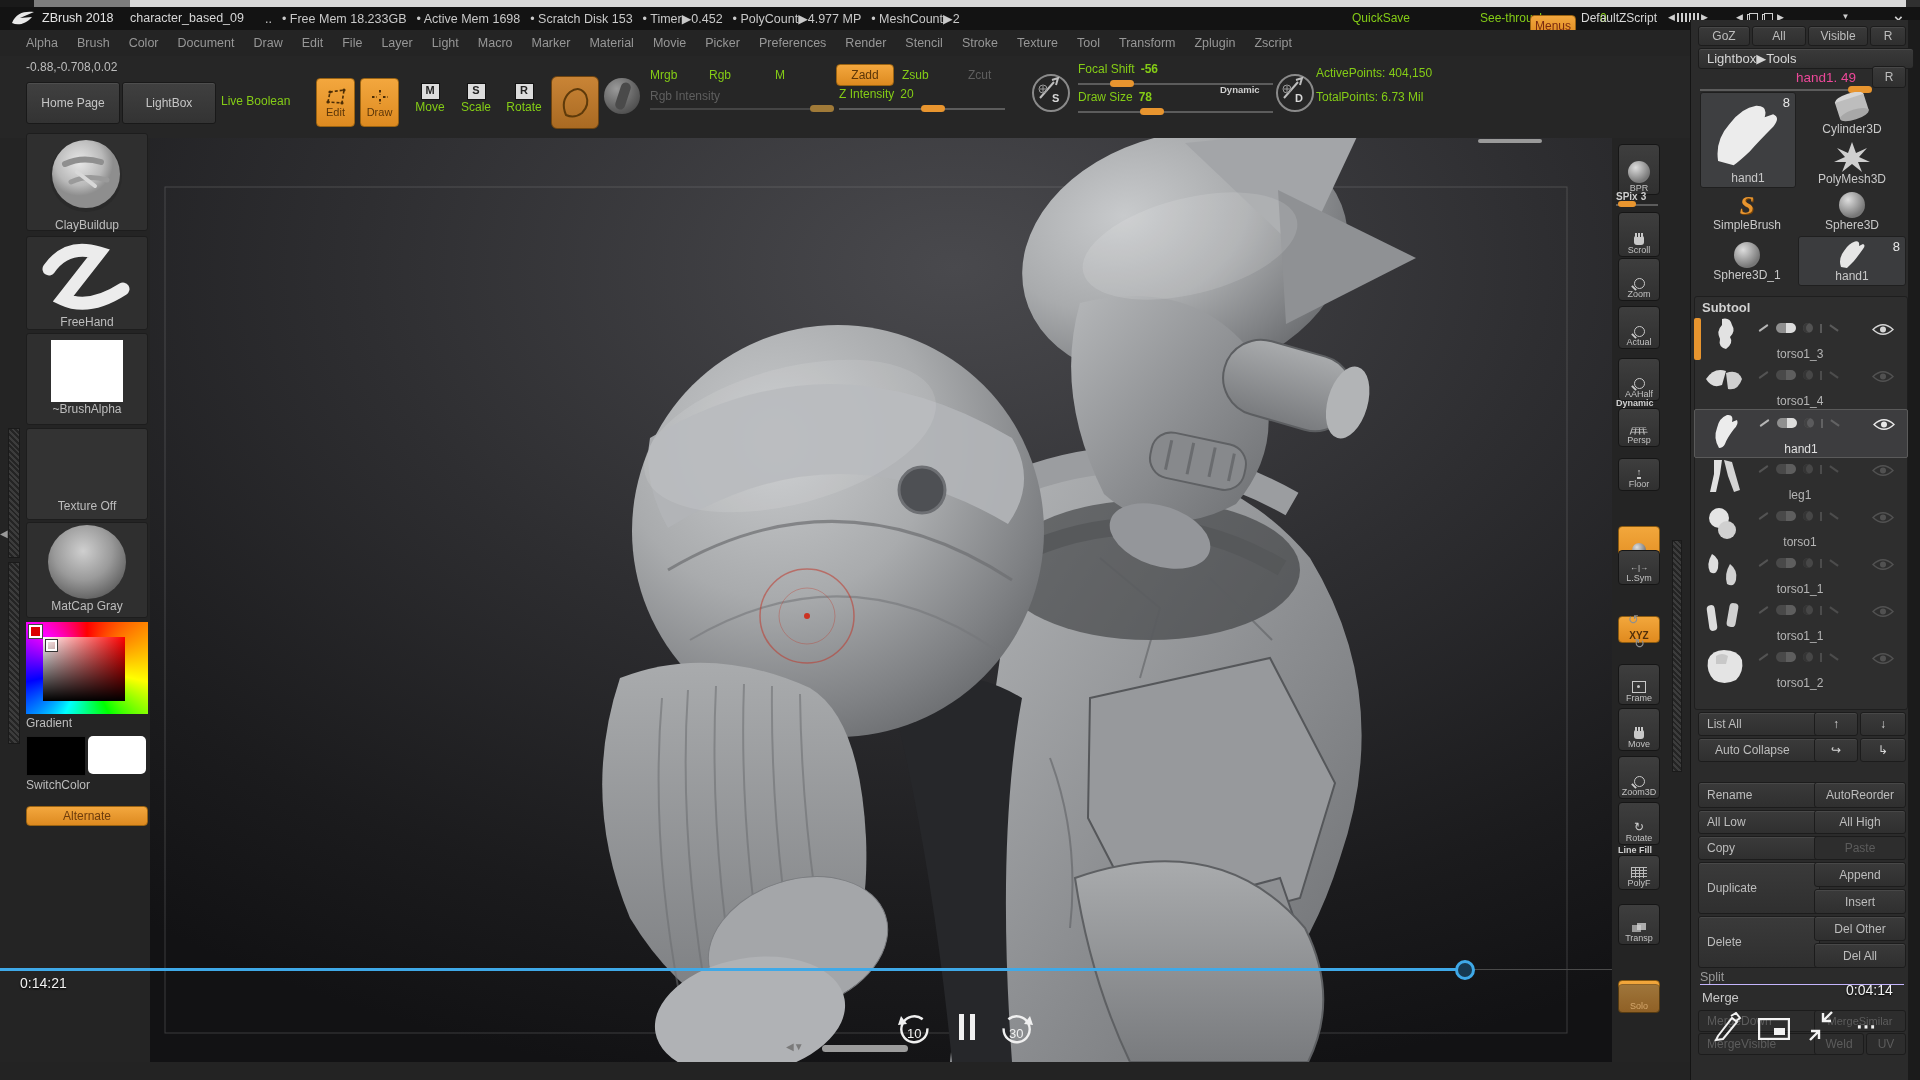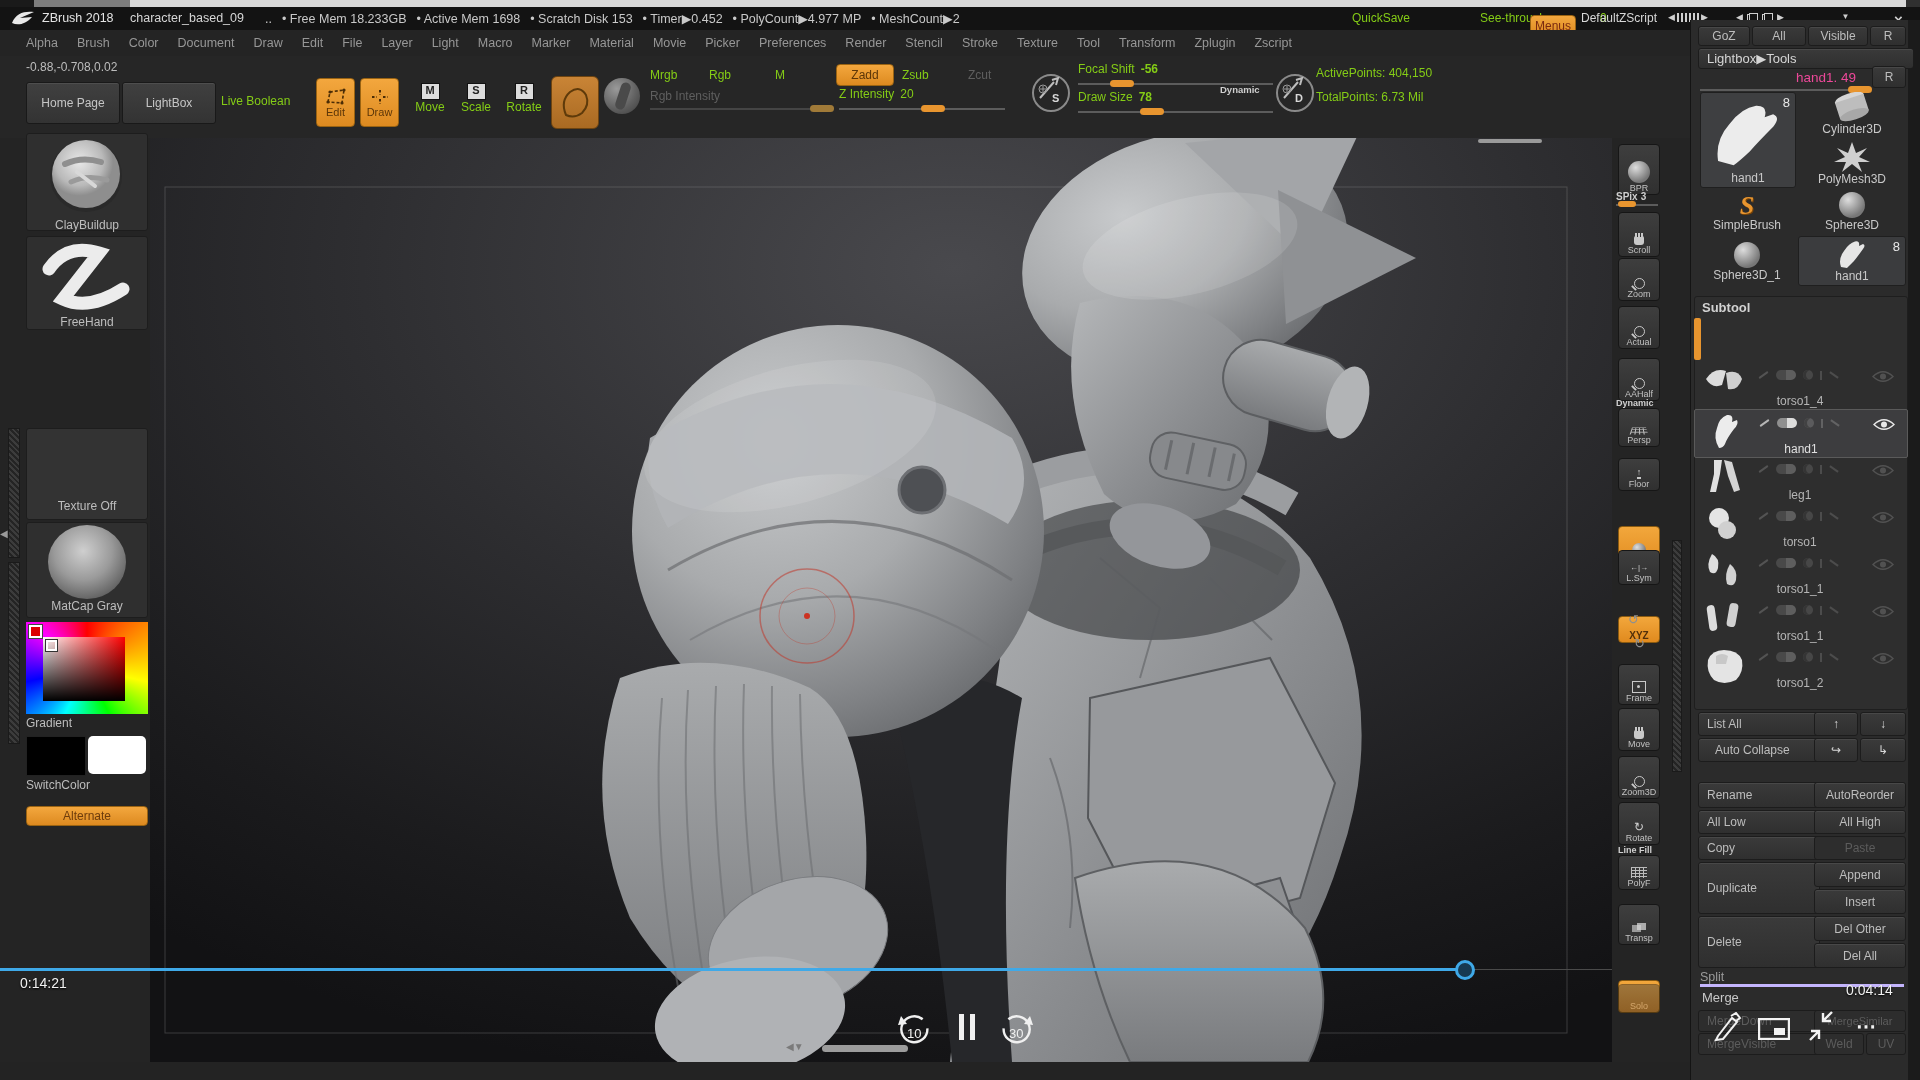--- a/index.html
+++ b/index.html
@@ -292,20 +292,24 @@
             <stop offset="100%" stop-color="#8e8e8e"></stop>
           </radialGradient>
         </defs>
       <path d="M38,30 Q55,22 74,28" stroke="#8f8f8f" stroke-width="6" fill="none" stroke-linecap="round"></path>
       <path d="M44,48 Q60,40 80,46" stroke="#9a9a9a" stroke-width="5" fill="none" stroke-linecap="round"></path>
       <path d="M50,38 L68,52" stroke="#d8d8d8" stroke-width="4" stroke-linecap="round"></path>
     </svg>
     <div class="thumblabel">ClayBuildup</div>
   </div>
 
+  <div class="abs thumbbox" style="left:26px;top:333px;width:120px;height:90px">
+    <div style="width:72px;height:62px;background:#fff;margin:6px auto 0"></div>
+    <div class="thumblabel">~BrushAlpha</div>
+  </div>
 
   <div class="abs thumbbox" style="left:26px;top:428px;width:120px;height:90px;background:#333">
     <div style="height:70px"></div>
     <div class="thumblabel">Texture Off</div>
   </div>
 
   <div class="abs thumbbox" style="left:26px;top:522px;width:120px;height:94px">
     <div style="width:78px;height:74px;margin:2px auto 0;border-radius:50%;background:radial-gradient(circle at 45% 35%,#cfcfcf,#9a9a9a 45%,#5c5c5c 80%,#3f3f3f)"></div>
     <div class="thumblabel">MatCap Gray</div>
   </div>
@@ -561,20 +565,37 @@
     <svg width="44" height="30" viewBox="0 0 80 60">
       <path d="M18,56 Q12,40 24,24 Q34,8 46,5 Q56,3 54,14 L62,10 Q68,12 62,20 Q52,34 44,44 Q36,52 30,58 Z" fill="#e6e6e6"></path>
     </svg>
     <span class="toolname">hand1</span>
   </div>
 
   <div class="abs" style="left:1694px;top:296px;width:212px;height:412px;background:#2e2e2e;border:1px solid #1e1e1e;border-radius:3px"></div>
   <span class="abs" style="left:1702px;top:300px;font-size:13px;color:#d2d2d2;font-weight:bold">Subtool</span>
   <div class="abs" style="left:1694px;top:318px;width:7px;height:42px;background:#e8952f;border-radius:2px"></div>
 
+  <div class="strow" style="top:315px">
+    <svg class="abs" style="left:14px;top:2px" width="34" height="34" viewBox="0 0 34 34">
+        <path d="M14,2 Q22,0 24,8 Q28,14 22,20 Q26,26 18,32 Q10,30 12,22 Q8,14 14,8 Z" fill="#e2e2e2"></path>
+      </svg>
+    <span class="st-icons">
+        <i class="ic-brush"></i>
+        <i class="ic-pill"></i>
+        <i class="ic-cres" style="opacity:.4"></i>
+        <i class="ic-bar" style="opacity:.4"></i>
+        <i class="ic-slash" style="opacity:.4"></i>
+      </span>
+    <svg class="abs" style="left:178px;top:8px" width="22" height="13" viewBox="0 0 22 13">
+        <path d="M1,6.5 Q11,-3 21,6.5 Q11,16 1,6.5Z" fill="none" stroke="#d6d6d6" stroke-width="1.4"></path>
+        <circle cx="11" cy="6.5" r="3" fill="#d6d6d6"></circle>
+      </svg>
+    <span class="stname">torso1_3</span>
+  </div>
 
   <div class="strow" style="top:362px">
     <svg class="abs" style="left:10px;top:3px" width="40" height="32" viewBox="0 0 40 32">
         <path d="M2,14 Q10,2 22,6 L18,20 Q8,24 2,14Z" fill="#dcdcdc"></path>
         <path d="M22,8 Q34,4 38,14 Q34,26 24,24 Z" fill="#cfcfcf"></path>
       </svg>
     <span class="st-icons dim">
         <i class="ic-brush"></i>
         <i class="ic-pill"></i>
         <i class="ic-cres"></i>
@@ -714,21 +735,21 @@
   <div class="pbtn" style="left:1814px;top:810px;width:90px;height:22px">All High</div>
   <div class="pbtn" style="left:1698px;top:836px;width:112px;height:22px;justify-content:flex-start;padding-left:8px">Copy</div>
   <div class="pbtn dim" style="left:1814px;top:836px;width:90px;height:22px">Paste</div>
   <div class="pbtn" style="left:1698px;top:862px;width:112px;height:50px;justify-content:flex-start;padding-left:8px">Duplicate</div>
   <div class="pbtn" style="left:1814px;top:862px;width:90px;height:23px">Append</div>
   <div class="pbtn" style="left:1814px;top:889px;width:90px;height:23px">Insert</div>
   <div class="pbtn" style="left:1698px;top:916px;width:112px;height:50px;justify-content:flex-start;padding-left:8px">Delete</div>
   <div class="pbtn" style="left:1814px;top:916px;width:90px;height:23px">Del Other</div>
   <div class="pbtn" style="left:1814px;top:943px;width:90px;height:23px">Del All</div>
 
-  <span class="abs" style="left:1700px;top:970px;font-size:12.5px;color:#9a9a9a;border-bottom:3px solid #c4b5fd;width:204px;display:inline-block">Split</span>
+  <span class="abs" style="left:1700px;top:970px;font-size:12.5px;color:#9a9a9a;border-bottom:1px solid #c4b5fd;width:204px;display:inline-block">Split</span>
   <span class="abs" style="left:1702px;top:990px;font-size:13px;color:#c8c8c8">Merge</span>
   <div class="pbtn dim" style="left:1698px;top:1010px;width:112px;height:20px;justify-content:flex-start;padding-left:8px">MergeDown</div>
   <div class="pbtn dim" style="left:1814px;top:1010px;width:90px;height:20px;font-size:11px">MergeSimilar</div>
   <div class="pbtn dim" style="left:1698px;top:1033px;width:112px;height:20px;justify-content:flex-start;padding-left:8px">MergeVisible</div>
   <div class="pbtn dim" style="left:1814px;top:1033px;width:48px;height:20px">Weld</div>
   <div class="pbtn dim" style="left:1866px;top:1033px;width:38px;height:20px">UV</div>
 
   <div class="abs" style="left:0;top:1062px;width:1690px;height:18px;background:#232323"></div>
 
   <div class="abs" style="left:0;top:968px;width:1464px;height:3px;background:#3fa9e8;z-index:50"></div>

